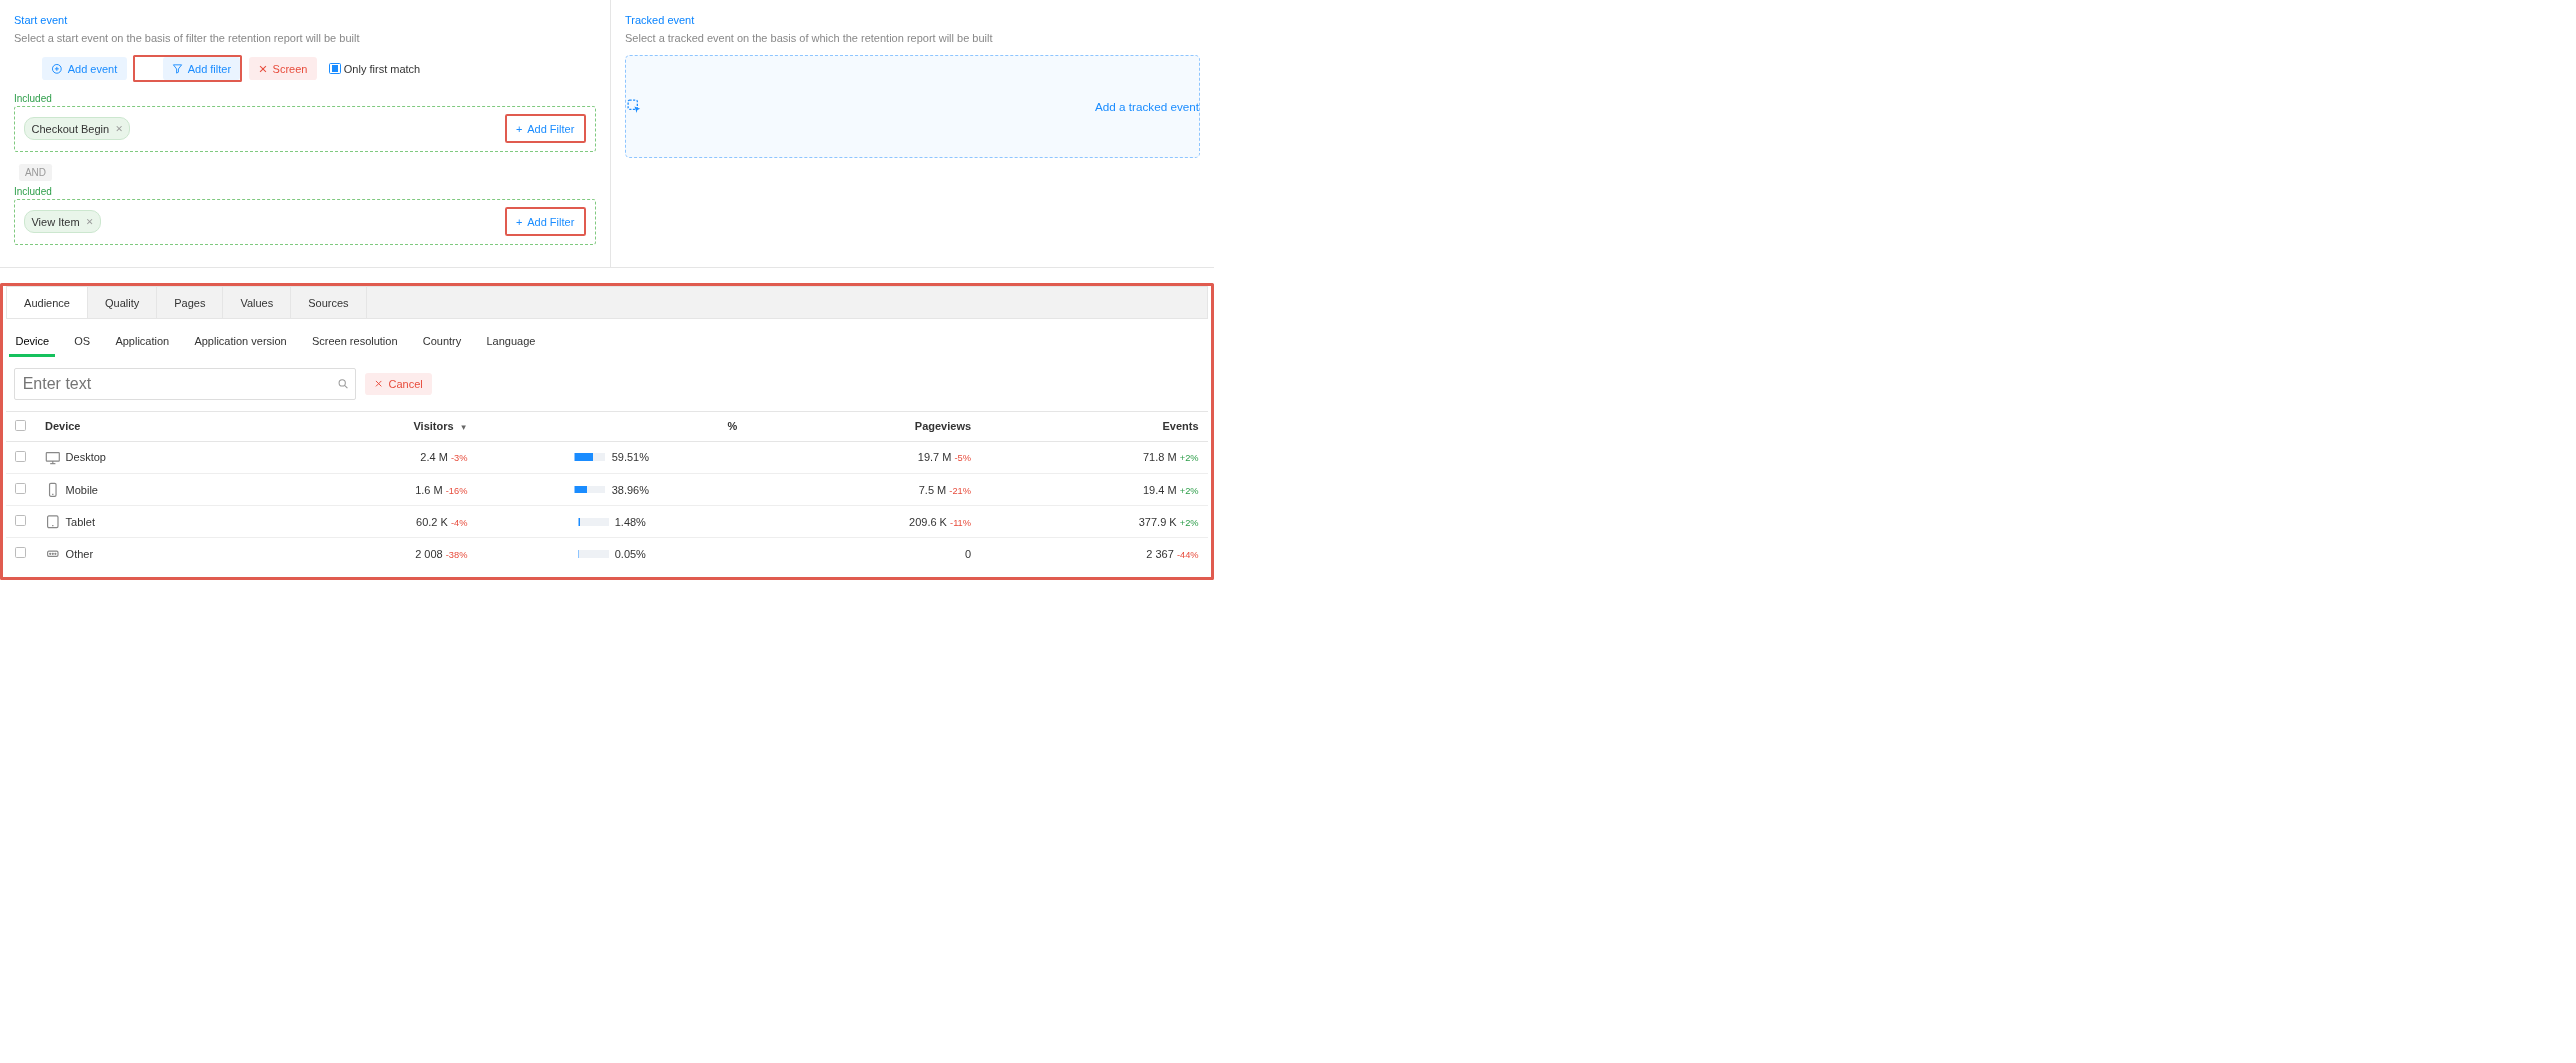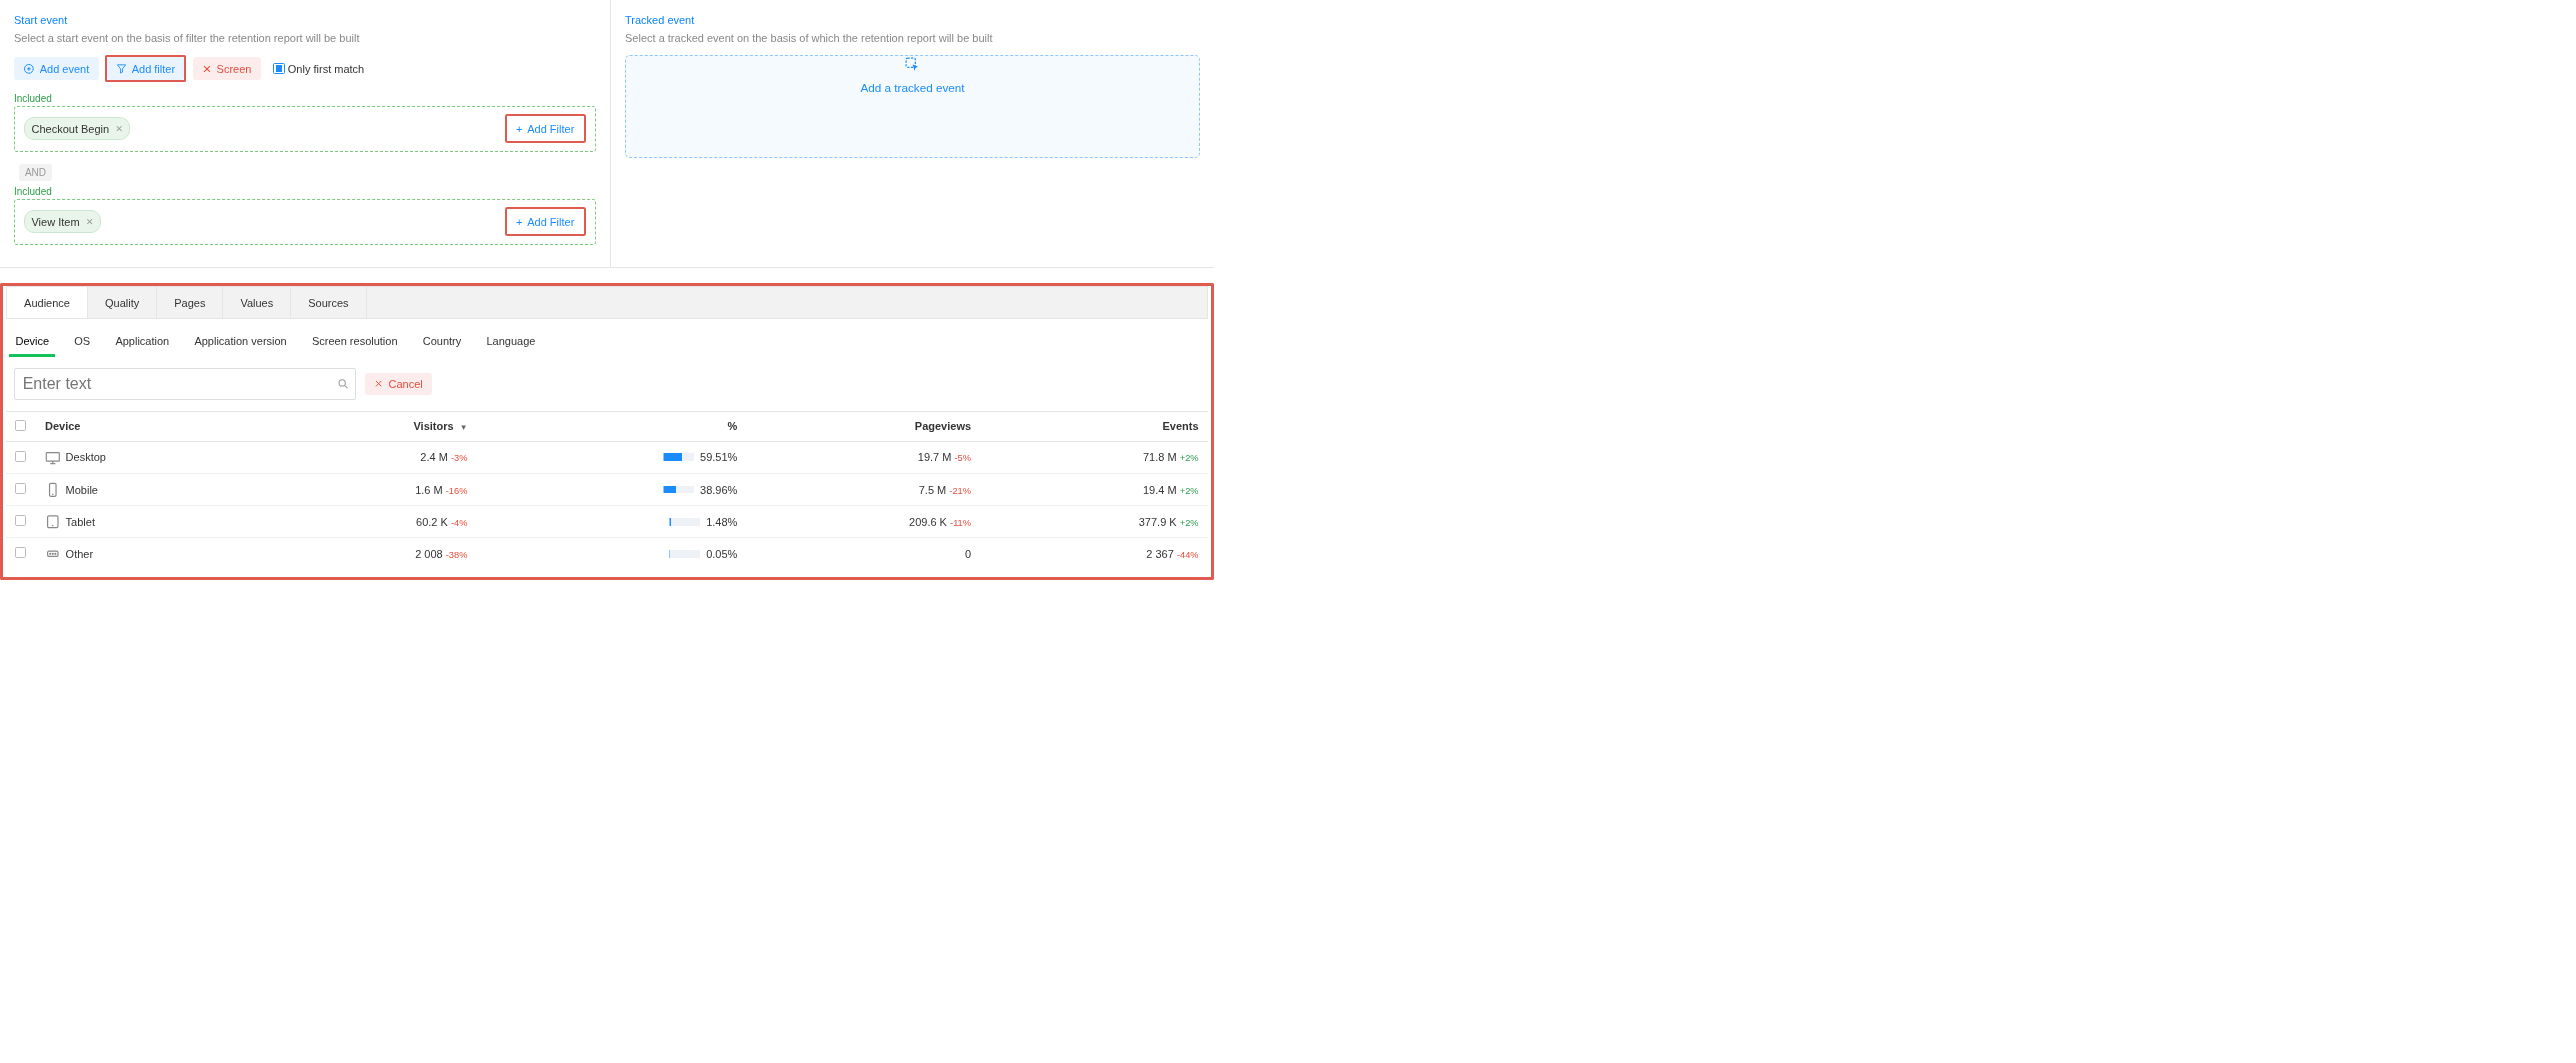--- a/index.html
+++ b/index.html
@@ -16,21 +16,21 @@
   .panel-right { flex: 1; }
   .section-title { color: #0a84ff; font-size: 11px; font-weight: 500; margin-bottom: 6.2px; }
   .section-desc { color: #888; font-size: 11px; margin-bottom: 11px; }
 
   .toolbar-row { display: flex; align-items: center; gap: 6.2px; margin-bottom: 11px; }
   .btn {
     display: inline-flex; align-items: center; gap: 4.7px;
     padding: 5.4px 9.3px; border-radius: 3.1px; font-size: 11px;
     cursor: pointer; border: none; background: transparent;
   }
-  .btn-blue { background: #eaf4ff; color: #1a8cff; }
+  .btn-blue { background: #eaf4ff; color: #1a8cff; margin-left: 28px; }
   .btn-red  { background: #fdecec; color: #e74c3c; }
   .highlight-red { border: 2.3px solid #e05b4f; border-radius: 1.6px; }
 
   .checkbox-label { display: inline-flex; align-items: center; gap: 3px; margin-left: 6.2px; }
   .fake-checkbox {
     width: 11.7px; height: 11.7px; border: 1.2px solid #1a8cff; border-radius: 1.6px;
     display: inline-flex; align-items: center; justify-content: center;
   }
   .fake-checkbox .inner { width: 6.2px; height: 6.2px; background: #1a8cff; }
 
@@ -52,21 +52,21 @@
   .add-filter-wrap.highlight-red { padding: 1.6px; border-radius: 2.3px; }
 
   .and-badge {
     display: inline-block; background: #f2f2f2; color: #999;
     padding: 3.1px 6.2px; border-radius: 2.3px; font-size: 10px; margin: 4.7px 0 4.7px 4.7px;
   }
 
   .tracked-drop {
     border: 1.2px dashed #8ec5ff; border-radius: 4.7px;
     background: #f5faff; height: 103px;
-    display: flex; flex-direction: column; align-items: center; justify-content: flex-start;
+    display: flex; flex-direction: row; align-items: center; justify-content: space-between;
     gap: 7.8px; color: #1a8cff; font-size: 11.7px; cursor: pointer;
   }
 
   .bottom-section { margin-top: 15.6px; padding: 0 3.1px 7.8px 3.1px; }
   .bottom-section.highlight-red { border: 3.1px solid #e05b4f; }
 
   .maintabs {
     display: flex; background: #f2f2f2; border: 0.8px solid #e5e5e5;
     border-bottom: 0.8px solid #e5e5e5;
   }
@@ -103,21 +103,21 @@
     padding: 7.8px 9.3px; font-size: 11px; border-top: 0.8px solid #eee; text-align: left;
     white-space: nowrap;
   }
   .table th { font-weight: 600; color: #333; border-top: 0.8px solid #e5e5e5; border-bottom: 0.8px solid #e5e5e5; background:#fff; }
   .table th.right, .table td.right { text-align: right; }
   .cb { width: 11px; height: 11px; border: 1.2px solid #bbb; border-radius: 1.6px; display: inline-block; }
   .dev-cell { display: flex; align-items: center; gap: 5px; }
   .dev-icon { color: #888; display:inline-flex; }
   .delta-neg { color: #e74c3c; font-size: 9.3px; margin-left: 3.1px; }
   .delta-pos { color: #2e9e4a; font-size: 9.3px; margin-left: 3.1px; }
-  .pct-cell { display: flex; align-items: center; gap: 6.2px; justify-content: flex-end; }
+  .pct-cell { display: flex; align-items: center; gap: 6.2px; justify-content: center; }
   .bar-track { width: 31px; height: 7.8px; background: #eef1f5; position: relative; border-left:0.8px solid #8ec5ff; }
   .bar-fill { position: absolute; left: 0; top: 0; bottom: 0; background: #1a8cff; }
   .sort-caret { font-size: 7.8px; margin-left: 3.1px; color:#666; }
 
   svg { display: block; }
 </style>
 </head>
 <body>
 
 <div class="top-panels">

